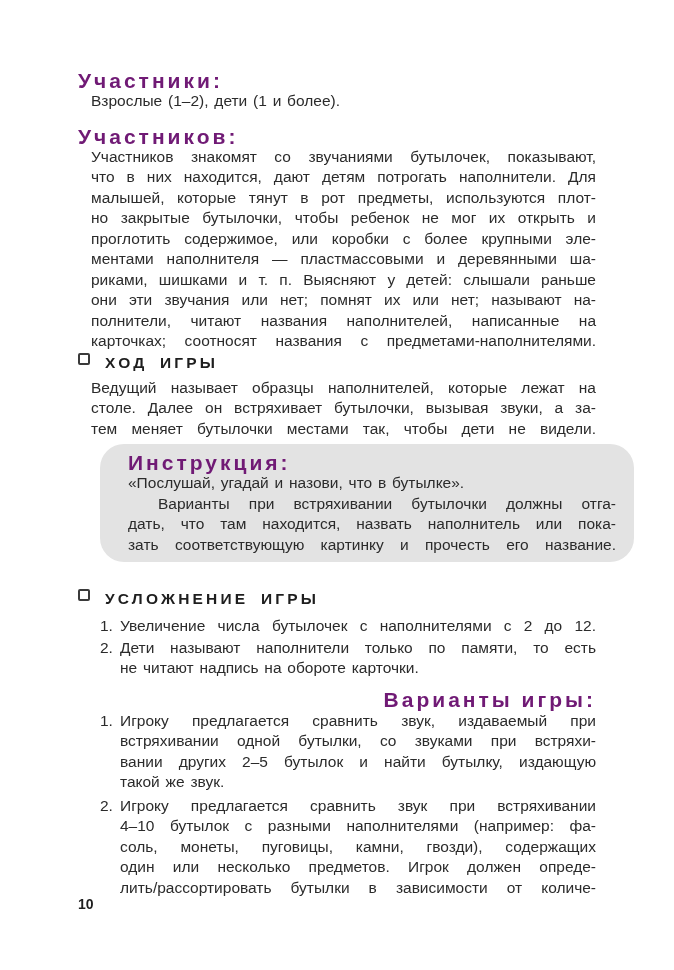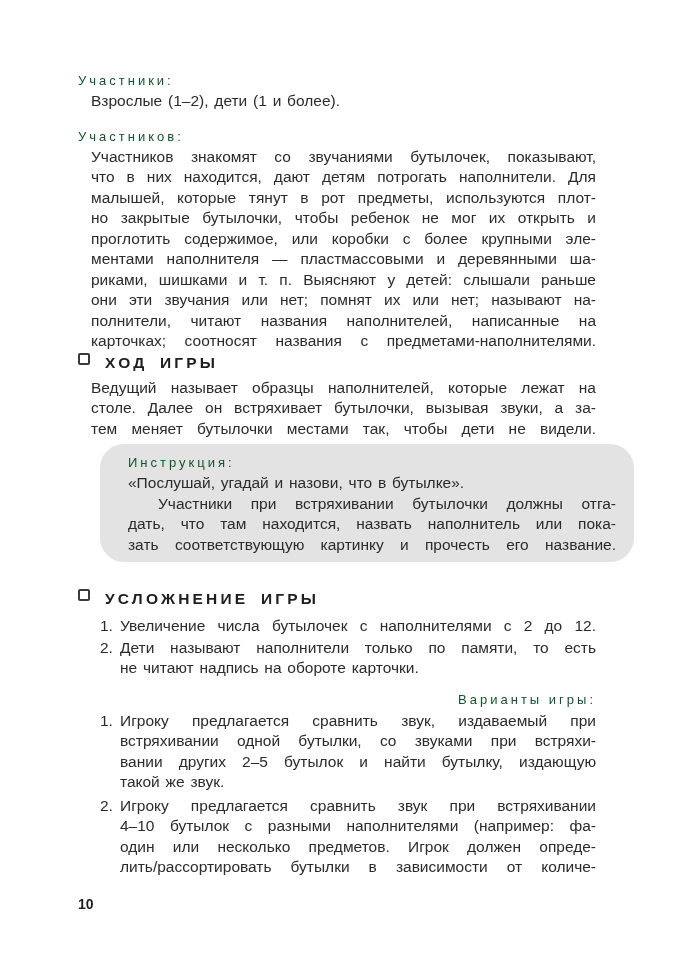--- a/index.html
+++ b/index.html
@@ -13,25 +13,25 @@
     overflow: hidden;
   }
   .content {
     position: absolute;
     left: 78px;
     top: 70px;
     width: 518px; 
   }
   
   .run-head {
-    font-size: 13px;
-    font-weight: normal;
+    font-size: 21px;
+    font-weight: bold;
     letter-spacing: 3px;
     line-height: 21px;
-    color: #14532d;
+    color: #701a75;
     white-space: nowrap;
   }
   
   .sec-head {
     display: flex;
     align-items: flex-start;
     gap: 15px;
     font-size: 15.5px;
     font-weight: bold;
     letter-spacing: 3.2px;
@@ -131,21 +131,21 @@
     <div class="body-block mt-flowpar">
         <div class="line just">Ведущий называет образцы наполнителей, которые лежат на</div>
         <div class="line just">столе. Далее он встряхивает бутылочки, вызывая звуки, а за-</div>
         <div class="line just">тем меняет бутылочки местами так, чтобы дети не видели.</div>
       </div>
 
     <div class="instr-box">
       <div class="run-head">Инструкция:</div>
       <div class="line plain">«Послушай, угадай и назови, что в бутылке».</div>
       <div class="instr-par">
-          <div class="line just">Участники при встряхивании бутылочки должны отга-</div>
+          <div class="line just">Варианты при встряхивании бутылочки должны отга-</div>
           <div class="line just">дать, что там находится, назвать наполнитель или пока-</div>
           <div class="line just">зать соответствующую картинку и прочесть его название.</div>
         </div>
     </div>
 
     <div class="sec-head mt-comp">
       <span class="sq"></span>
       <span>УСЛОЖНЕНИЕ ИГРЫ</span>
     </div>
     <div class="body-block">
@@ -173,20 +173,21 @@
             <div class="line just">встряхивании одной бутылки, со звуками при встряхи-</div>
             <div class="line just">вании других 2–5 бутылок и найти бутылку, издающую</div>
             <div class="line plain">такой же звук.</div>
           </div>
       </div>
       <div class="item mt-varitem2">
         <span class="num">2.</span>
         <div>
             <div class="line just">Игроку предлагается сравнить звук при встряхивании</div>
             <div class="line just">4–10 бутылок с разными наполнителями (например: фа-</div>
+            <div class="line just">соль, монеты, пуговицы, камни, гвозди), содержащих</div>
             <div class="line just">один или несколько предметов. Игрок должен опреде-</div>
             <div class="line just">лить/рассортировать бутылки в зависимости от количе-</div>
           </div>
       </div>
     </div>
 
   </div>
 
   <div class="page-num">10</div>
 </div>

